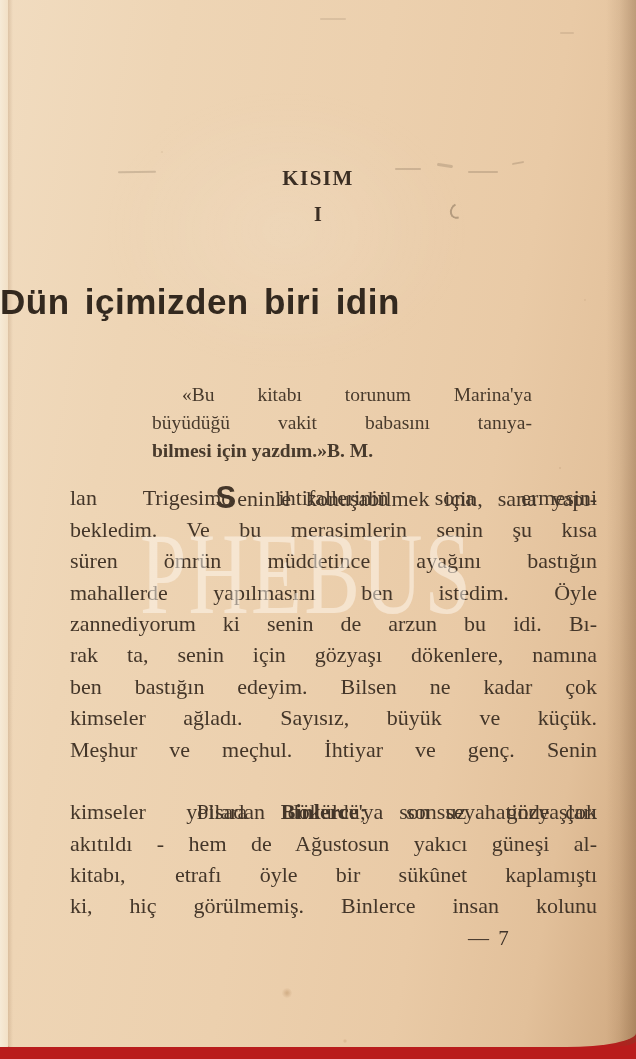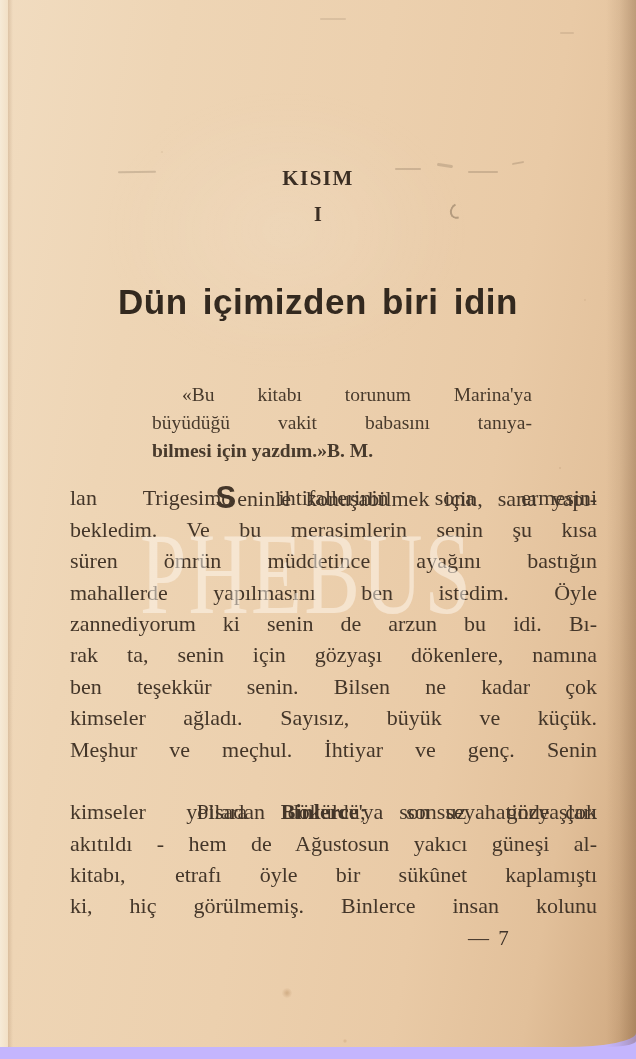--- a/index.html
+++ b/index.html
@@ -2,21 +2,21 @@
 <html><head>
 <meta charset="utf-8">
 <style>
   html,body { margin:0; padding:0; }
   body { background:#9a93a6; }
 
   .scan {
     position:relative;
     width:636px; height:1059px;
     overflow:hidden;
-    background:#c4b5fd; 
+    background:#b91c1c; 
     font-family:"Liberation Serif", serif;
   }
 
   
   .paper {
     position:absolute; left:0; top:0; right:0; bottom:12px;
     background:
       linear-gradient(100deg,
         #f1dcc0 0%, #eed5b5 22%, #ecd0ae 48%,
         #e9caa6 70%, #e2c09a 86%, #d3ad85 97%, #c9a278 100%);
@@ -69,21 +69,20 @@
     position:absolute; left:0; width:636px; top:166px;
     text-align:center; font-weight:bold; font-size:21px;
     letter-spacing:1.5px; color:#3b2e23;
   }
   .numeral {
     position:absolute; left:0; width:636px; top:203px;
     text-align:center; font-weight:bold; font-size:20px; color:#3b2e23;
   }
   .title {
     position:absolute; left:0; width:636px; top:282px;
-    text-align:center;
     font-family:"Liberation Sans", sans-serif; font-weight:700;
     font-size:35px; color:#33291f; letter-spacing:.5px; word-spacing:5px;
   }
   .epigraph {
     position:absolute; left:152px; width:380px; top:353px;
     font-size:19.5px; line-height:28px; color:#483a2c;
   }
   .ep-line { text-align:justify; text-align-last:justify; height:28px; }
   .ep-first { padding-left:30px;margin-top:28px; }
   .ep-last { display:flex; justify-content:flex-start;font-weight:bold; }
@@ -149,21 +148,21 @@
     <div class="bodytext">
       <div class="bline indent">
         <span class="dropcap">S</span><span>eninle konuşabilmek için, sana yapı-</span>
       </div>
       <div class="bline">lan Trigesimo ihtifallerinin sona ermesini</div>
       <div class="bline">bekledim. Ve bu merasimlerin senin şu kısa</div>
       <div class="bline">süren ömrün müddetince ayağını bastığın</div>
       <div class="bline">mahallerde yapılmasını ben istedim. Öyle</div>
       <div class="bline">zannediyorum ki senin de arzun bu idi. Bı-</div>
       <div class="bline">rak ta, senin için gözyaşı dökenlere, namına</div>
-      <div class="bline">ben teşekkür senin. Bilsen ne kadar çok</div>
+      <div class="bline">ben bastığın edeyim. Bilsen ne kadar çok</div>
       <div class="bline">kimseler ağladı. Sayısız, büyük ve küçük.</div>
       <div class="bline">Meşhur ve meçhul. İhtiyar ve genç. Senin</div>
       <div class="bline">
         <span>Pisadan </span><span class="boldword">Binlerce</span><span>'ya son seyahatinde çok</span>
       </div>
       <div class="bline">kimseler yollara döküldü; sonsuz gözyaşları</div>
       <div class="bline">akıtıldı - hem de Ağustosun yakıcı güneşi al-</div>
       <div class="bline">kitabı,  etrafı öyle bir sükûnet kaplamıştı</div>
       <div class="bline">ki, hiç görülmemiş. Binlerce insan kolunu</div>
     </div>

